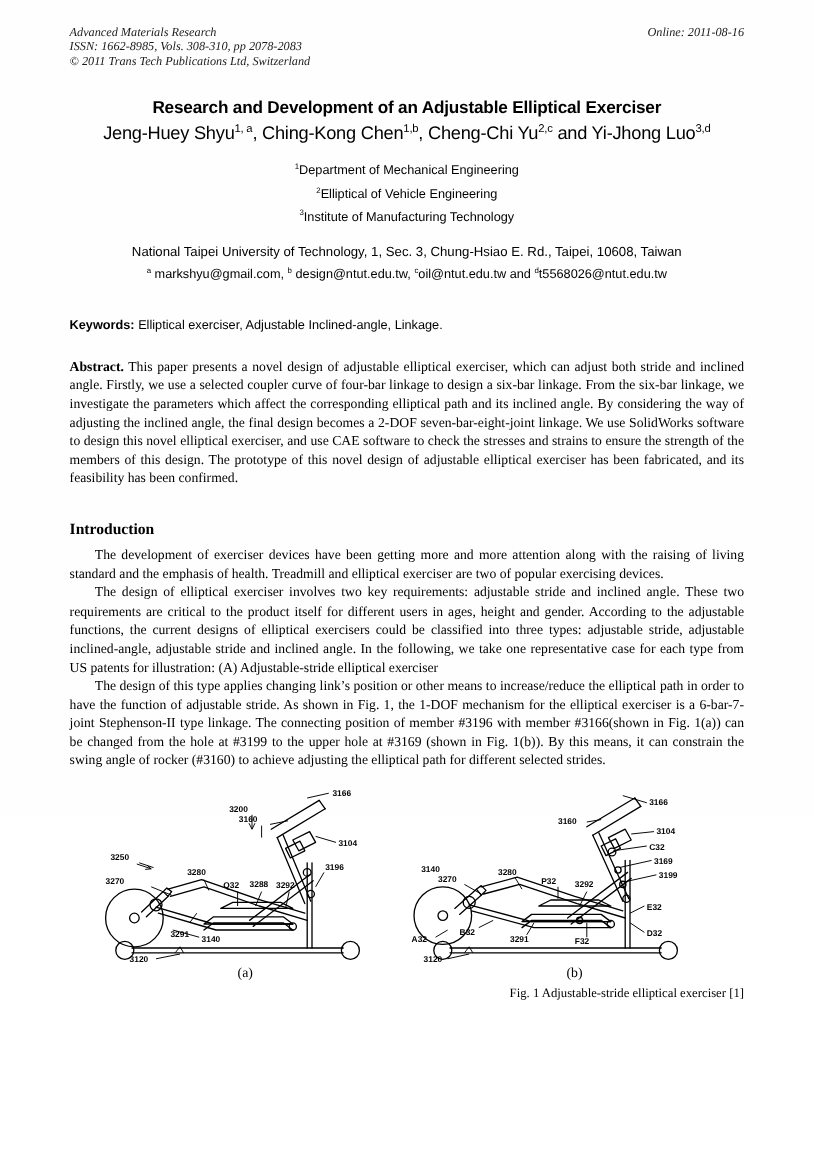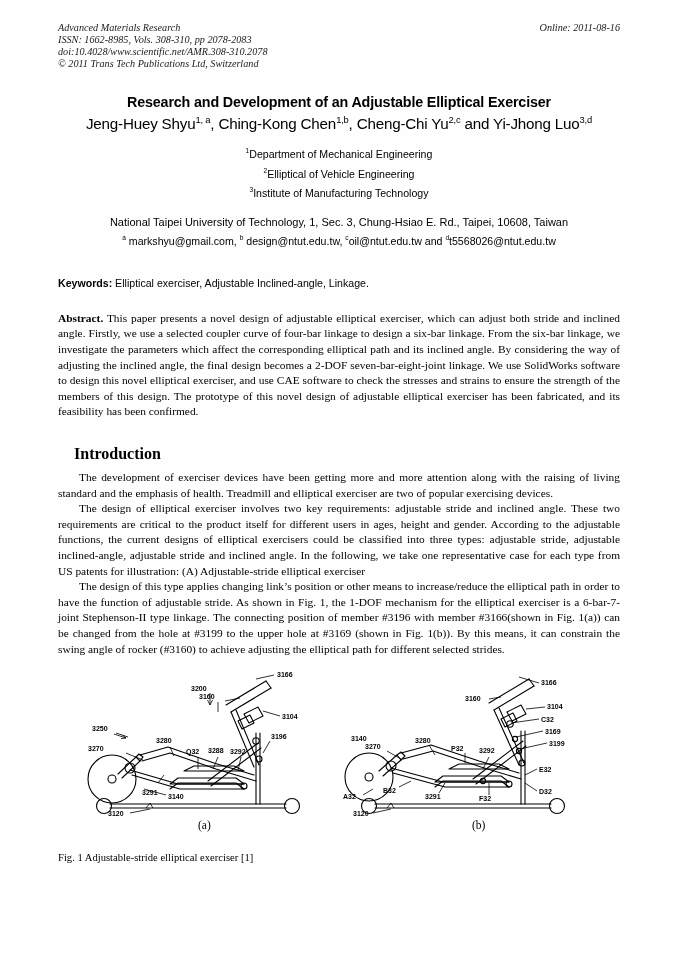--- a/index.html
+++ b/index.html
@@ -94,23 +94,22 @@
     font-size: 11.4px;
     line-height: 15.6px;
     text-align: justify;
     text-justify: inter-word;
   }
   .abstract b { font-weight: bold; }
 
   
   .secthead {
     margin-top: 25px;
-    font-size: 16px;
+    font-size: 13px;
     font-weight: bold;
-    margin-left: 16px;
   }
   p.body {
     margin: 0;
     font-size: 11.4px;
     line-height: 15.6px;
     text-align: justify;
     text-justify: inter-word;
   }
   p.body.first { margin-top: 7px; }
   p.body.indent { text-indent: 21px; }
@@ -140,35 +139,34 @@
     height: 15px;
     margin-top: -2px;
   }
   .sublabel {
     position: absolute;
     font-size: 11.5px;
   }
   .sublabel.a { left: 140px; }
   .sublabel.b { left: 414px; }
   .figcap {
-    text-align: left;
+    text-align: right;
     font-size: 10.6px;
-    margin-top: 18px;
+    margin-top: 3px;
   }
   .lbl { font-family: "Liberation Sans", "DejaVu Sans", sans-serif; font-size: 7px; font-weight: bold; }
 </style>
 </head>
 <body>
 
 <div class="page">
 
   <div class="jhead">
     <div>Advanced Materials Research</div>
     <div>ISSN: 1662-8985, Vols. 308-310, pp 2078-2083</div>
-    <div>doi:10.4028/www.scientific.net/AMR.308-310.2078</div>
     <div>© 2011 Trans Tech Publications Ltd, Switzerland</div>
     <div class="online">Online: 2011-08-16</div>
   </div>
 
   <div class="title">Research and Development of an Adjustable Elliptical Exerciser</div>
 
   <div class="authors">
     <span>Jeng-Huey Shyu</span><sup>1, a</sup><span>, </span><span>Ching-Kong Chen</span><sup>1,b</sup><span>, </span><span>Cheng-Chi Yu</span><sup>2,c</sup><span> and </span><span>Yi-Jhong Luo</span><sup>3,d</sup>
   </div>
 

